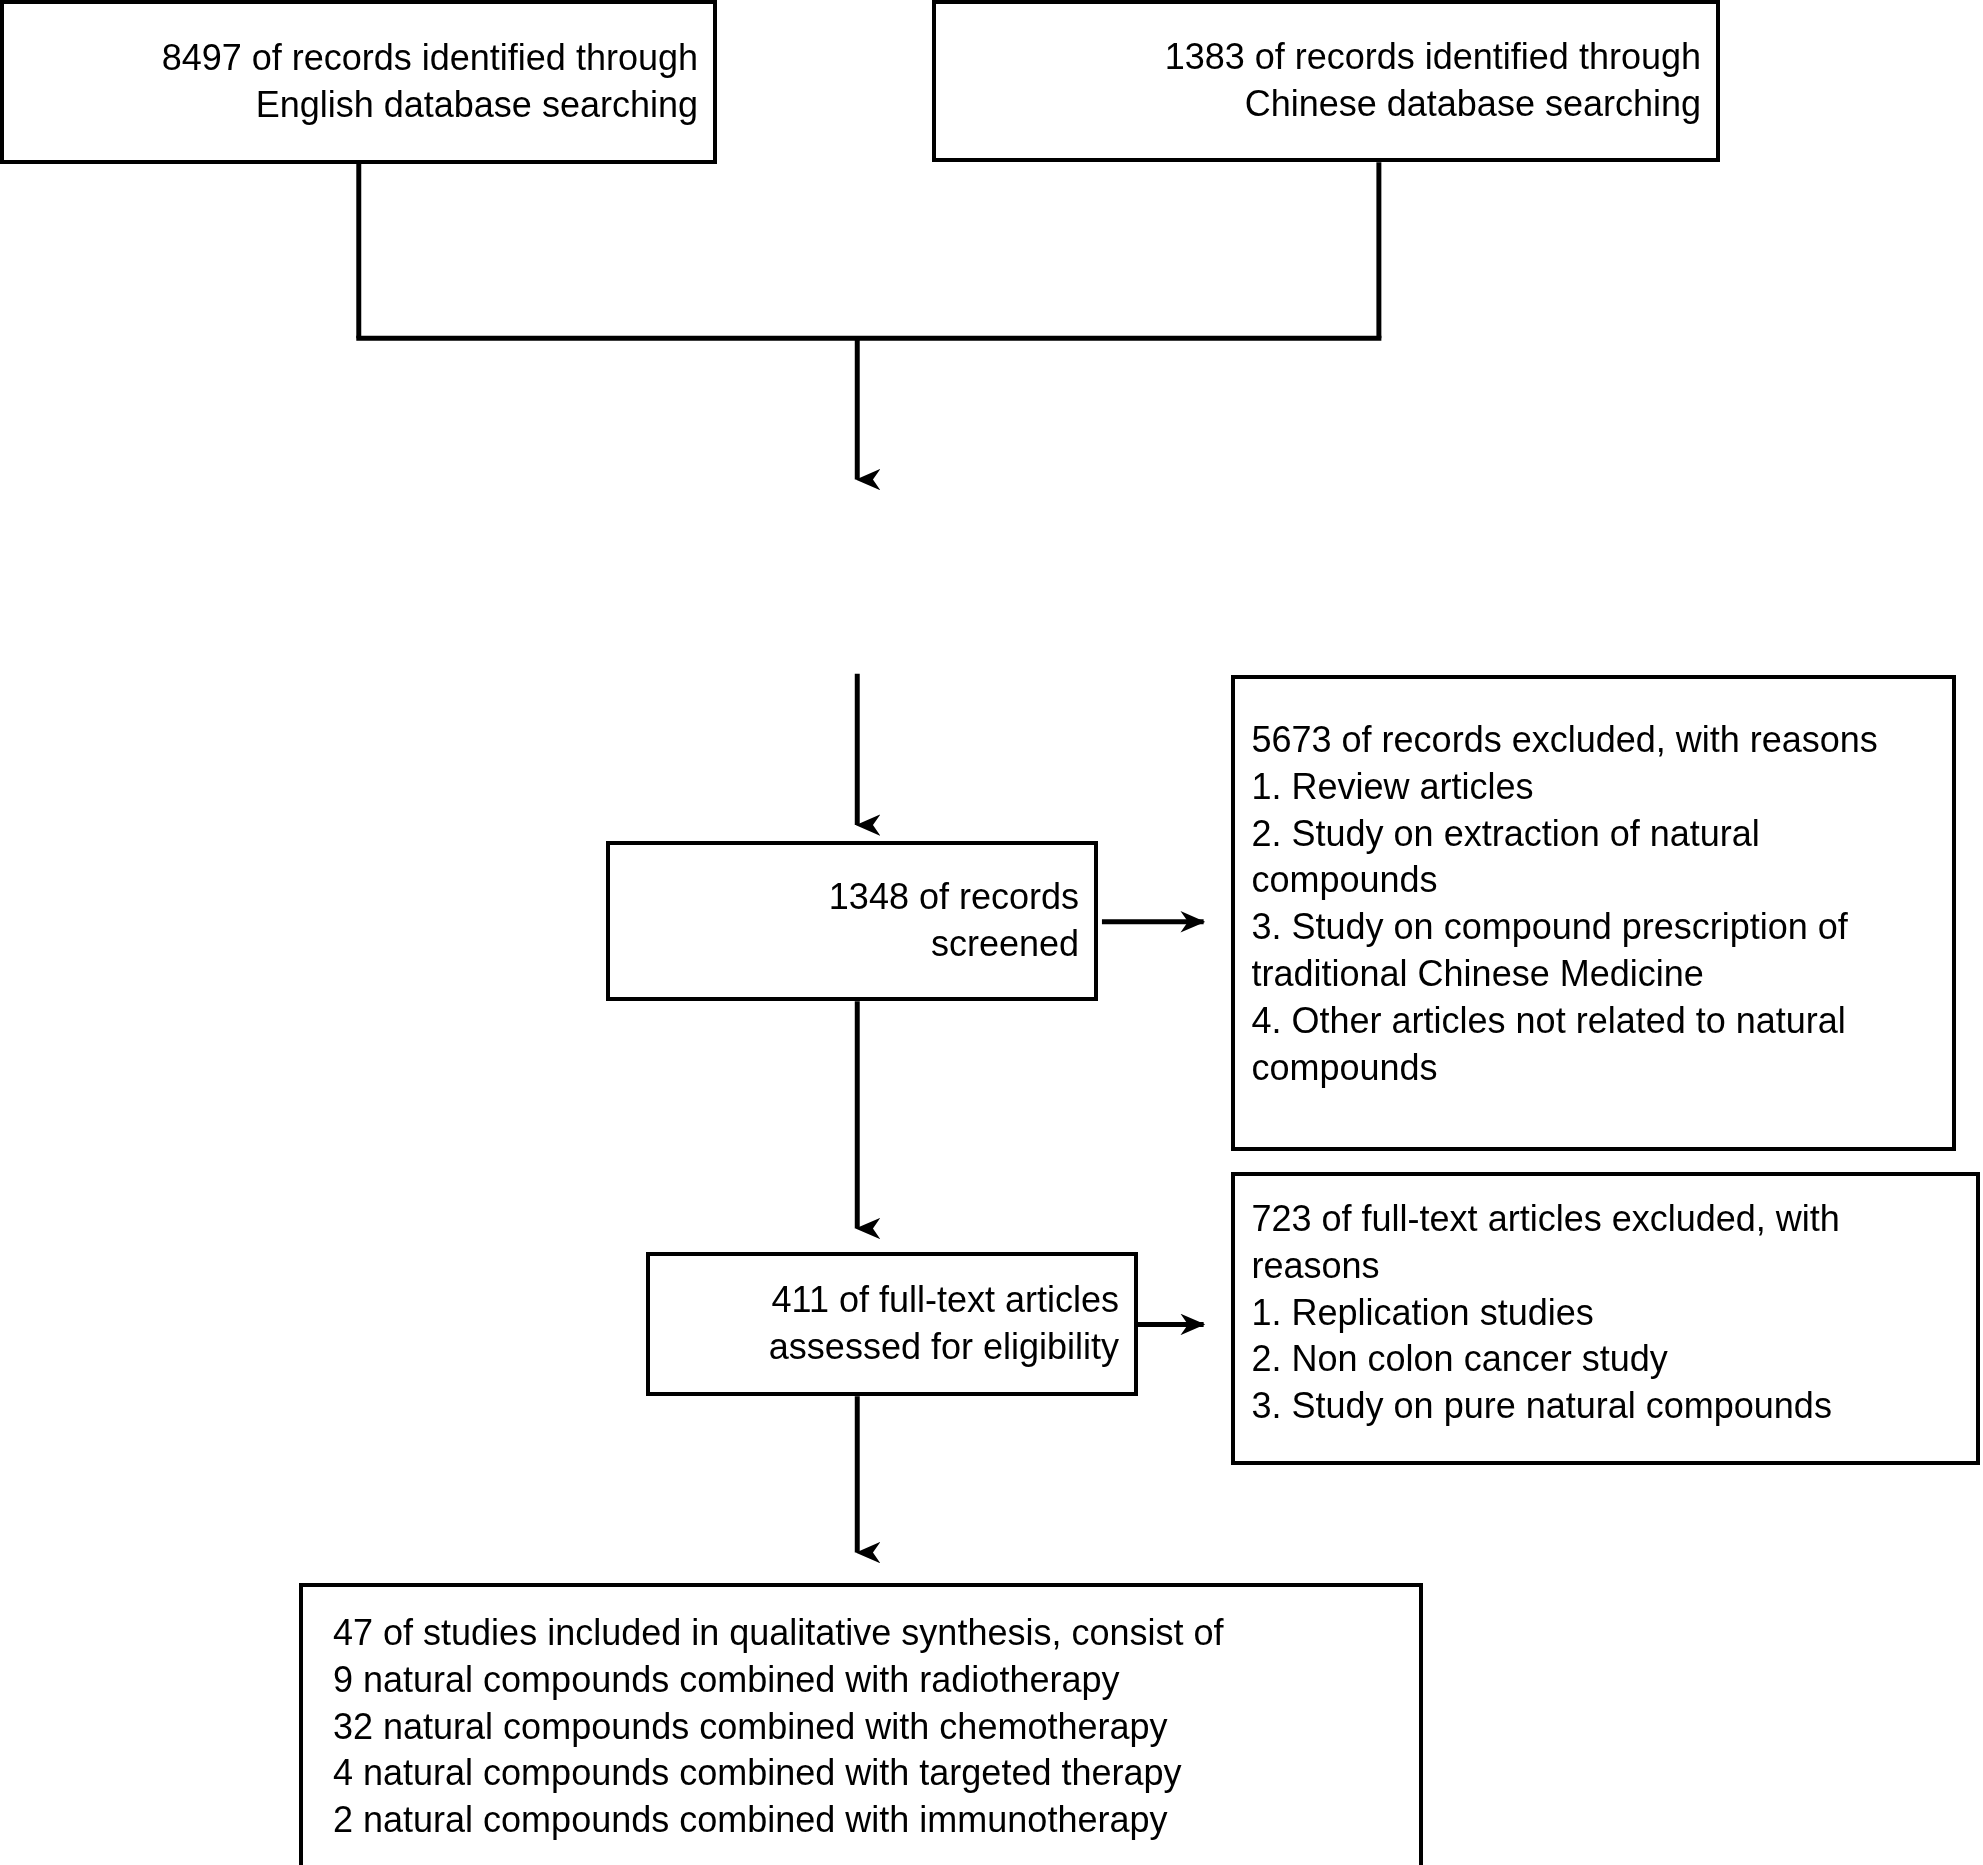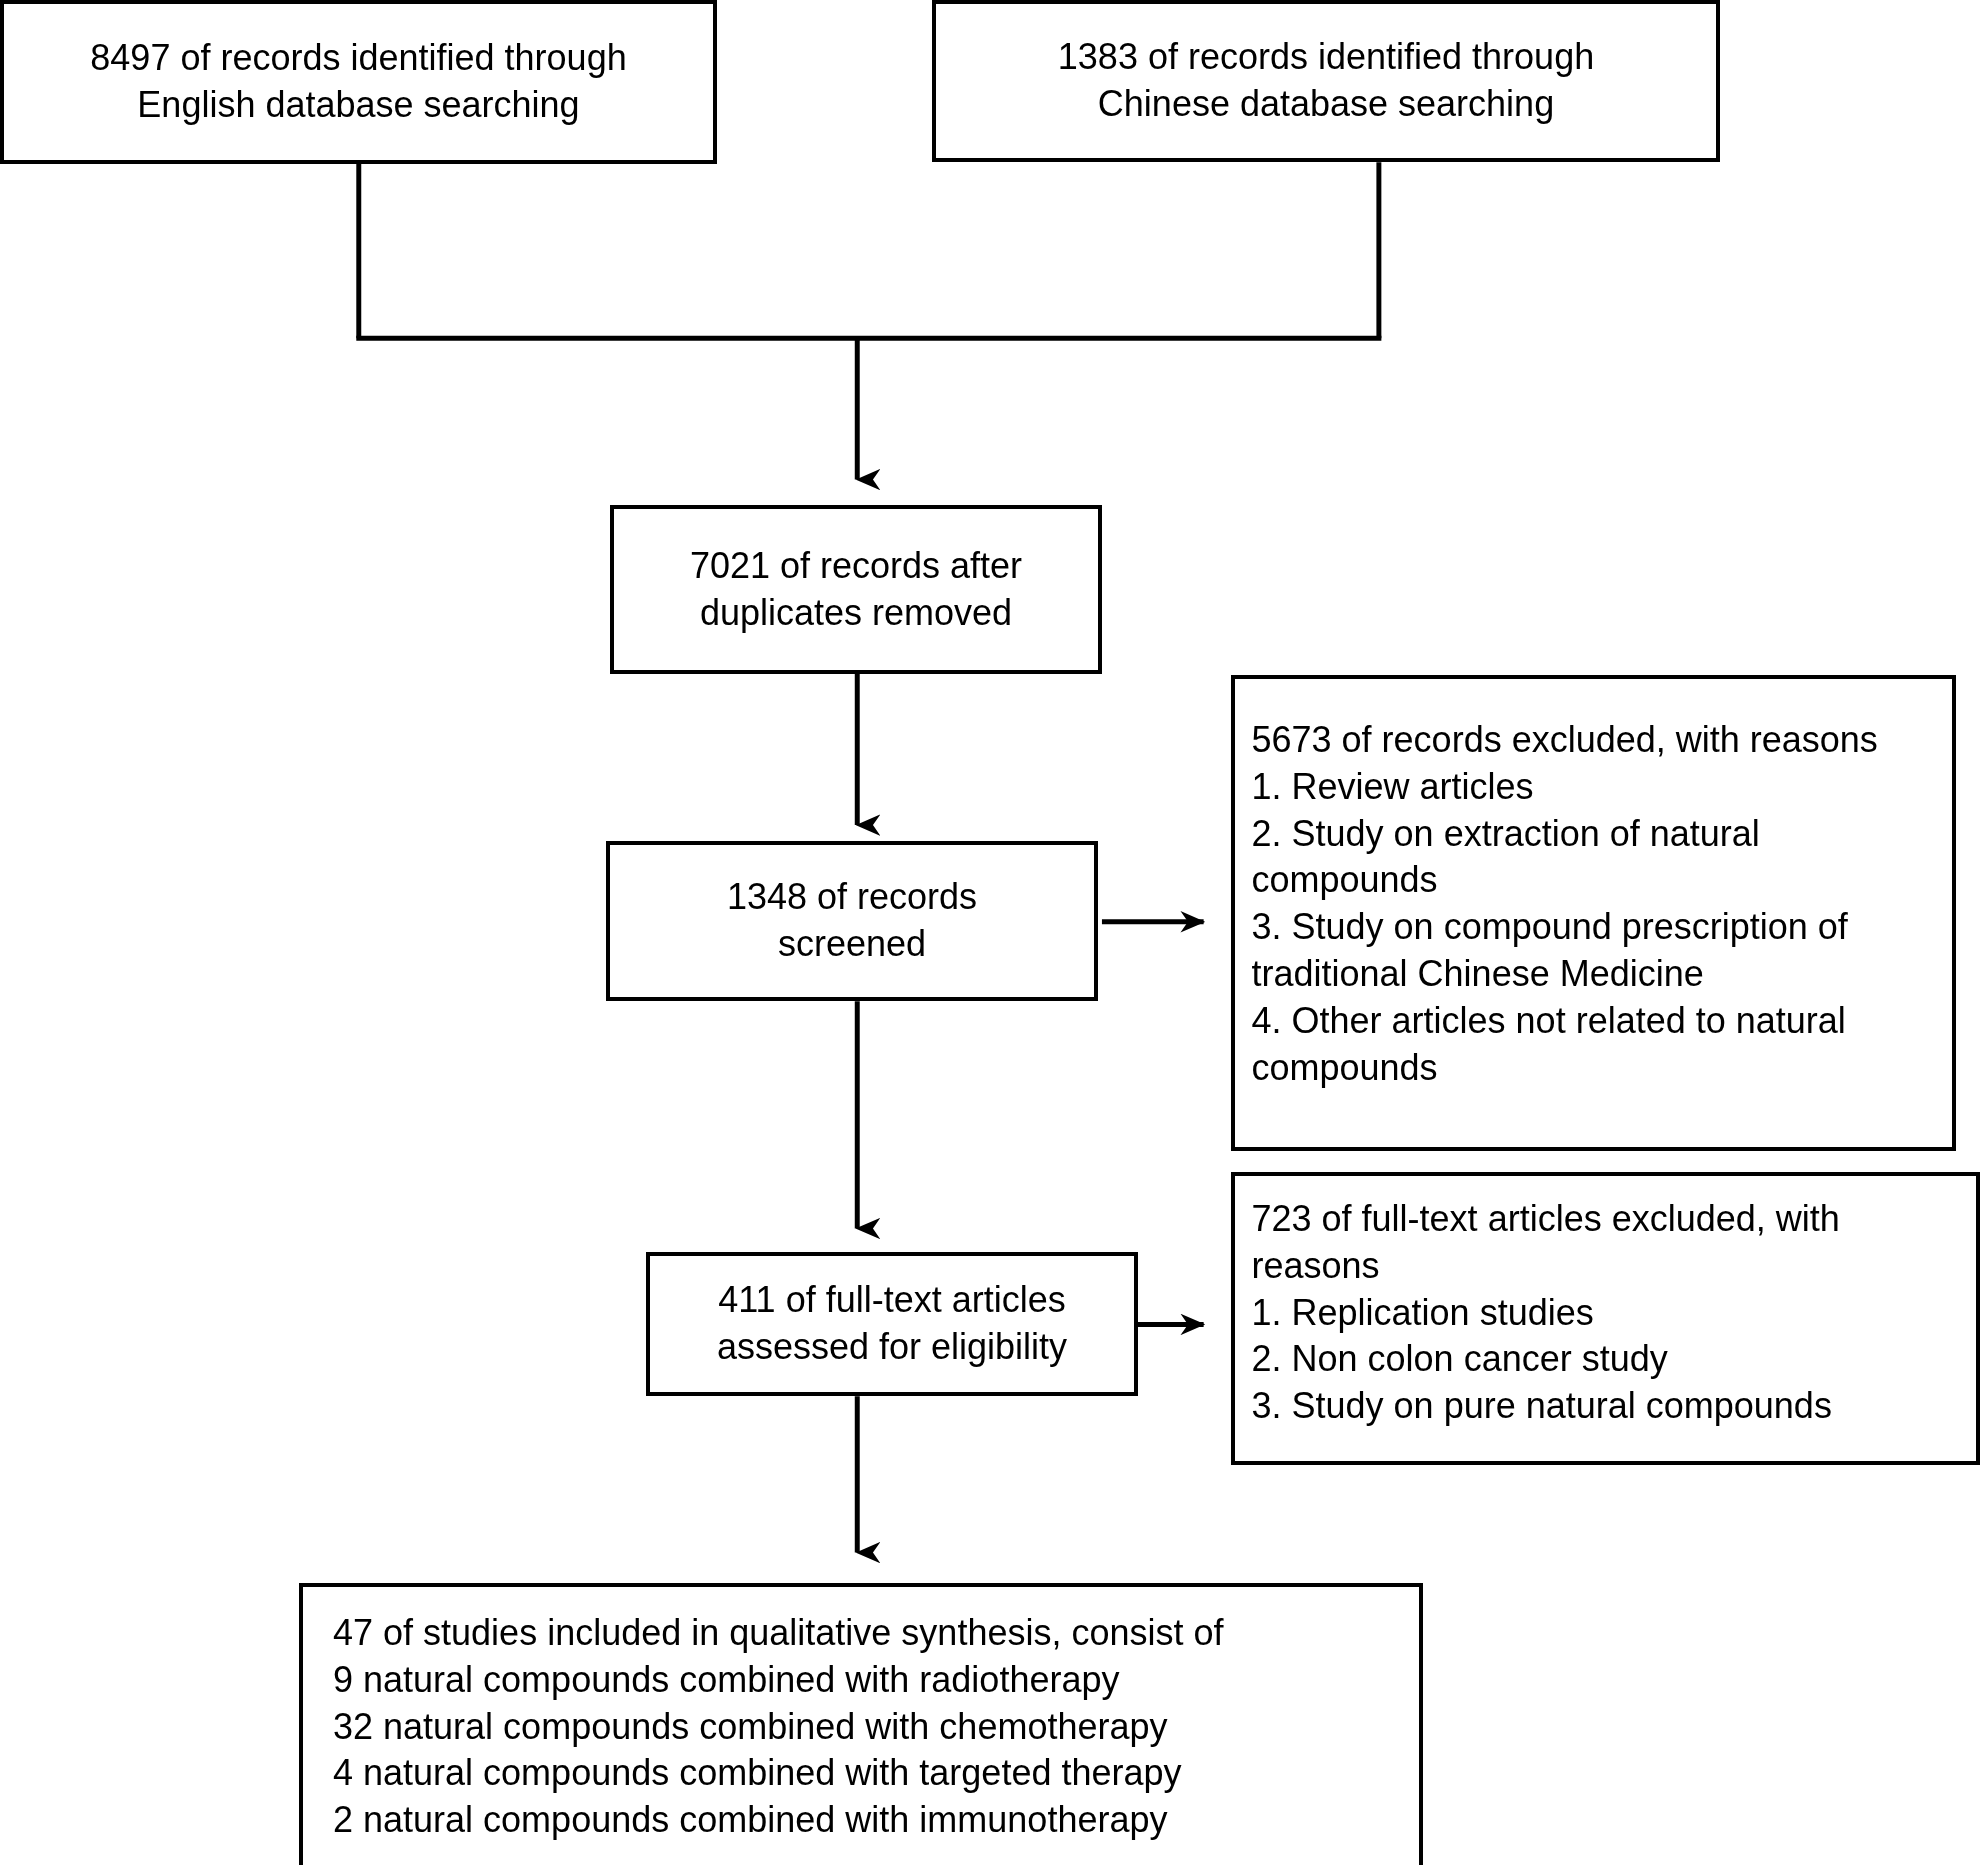--- a/index.html
+++ b/index.html
@@ -35,21 +35,21 @@
     justify-content: center;
   }
   .node-text {
     color: #000000;
     font-family: "Liberation Sans", sans-serif;
     font-size: 36px;
     line-height: 1.30;
     white-space: pre-line;
   }
   .node-text.center-align {
-    text-align: center;
+    text-align: right;
     padding: 0 15px;
   }
   .node-text.left-align {
     text-align: left;
     padding: 0 16.5px;
   }
 </style>
 </head>
 <body>
 
@@ -105,24 +105,20 @@
   <div class="node-box" style="left:0px; top:0px; width:717px; height:164px;">
     <div class="node-text center-align">8497 of records identified through
 English database searching</div>
   </div>
 
   <div class="node-box" style="left:932px; top:0px; width:788px; height:162px;">
     <div class="node-text center-align">1383 of records identified through
 Chinese database searching</div>
   </div>
 
-  <div class="node-box" style="left:610px; top:505px; width:492px; height:169px;">
-    <div class="node-text center-align">7021 of records after
-duplicates removed</div>
-  </div>
 
   <div class="node-box" style="left:606px; top:841px; width:492px; height:160px;">
     <div class="node-text center-align">1348 of records
 screened</div>
   </div>
 
   <div class="node-box" style="left:1231px; top:675px; width:725px; height:476px; justify-content:flex-start; padding-top:38px;">
     <div class="node-text left-align">5673 of records excluded, with reasons
 1. Review articles
 2. Study on extraction of natural

